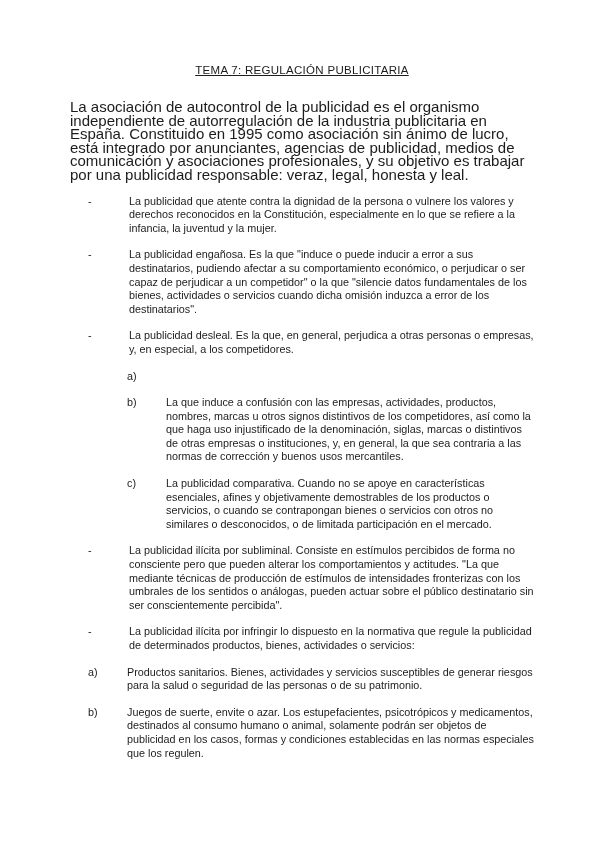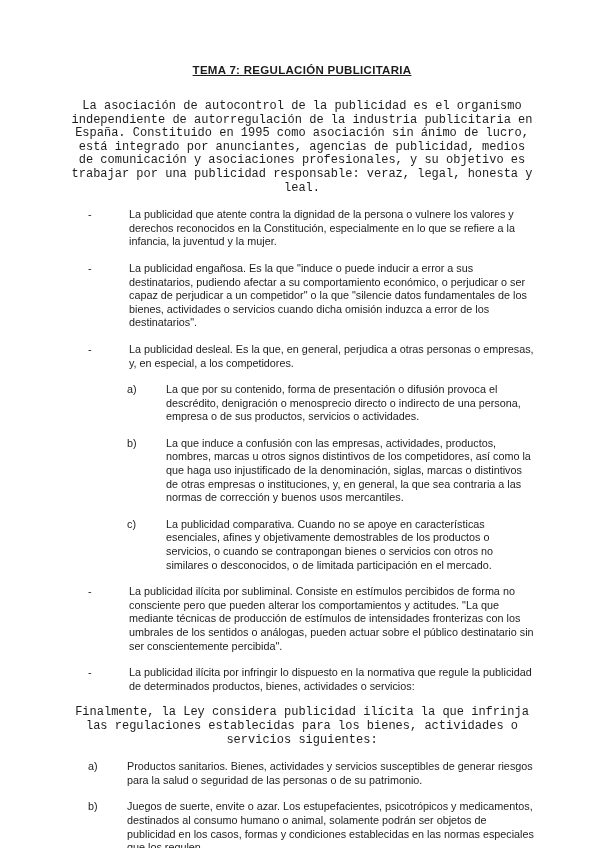--- a/index.html
+++ b/index.html
@@ -12,32 +12,31 @@
     overflow: hidden;
   }
   .page {
     width: 600px;
     height: 848px;
     background: #ffffff;
     padding: 64px 66px 20px 70px;
   }
   .title {
     font-size: 11.5px;
-    font-weight: bold;
+    font-weight: normal;
     text-align: center;
     text-decoration: underline;
     letter-spacing: 0.3px;
     margin-bottom: 24px;
   }
   .para {
-    font-size: 12px;
+    font-size: 15px;
     line-height: 13.6px;
     margin-bottom: 13px;
-    text-align: center;
-    font-family: Liberation Mono, monospace;
+    text-align: left;
   }
   .item {
     display: flex;
     font-size: 10.8px;
     line-height: 13.6px;
     margin-bottom: 13px;
   }
   .item .marker { flex: 0 0 auto; }
   .item .text { flex: 1 1 auto; margin-left: 18px; }
   .dash   { padding-left: 18px; }
@@ -67,21 +66,20 @@
     <span class="text">La publicidad engañosa. Es la que "induce o puede inducir a error a sus destinatarios, pudiendo afectar a su comportamiento económico, o perjudicar o ser capaz de perjudicar a un competidor" o la que "silencie datos fundamentales de los bienes, actividades o servicios cuando dicha omisión induzca a error de los destinatarios".</span>
   </div>
 
   <div class="item dash">
     <span class="marker">-</span>
     <span class="text">La publicidad desleal. Es la que, en general, perjudica a otras personas o empresas, y, en especial, a los competidores.</span>
   </div>
 
   <div class="item letter">
     <span class="marker">a)</span>
-    <span class="text">La que por su contenido, forma de presentación o difusión provoca el descrédito, denigración o menosprecio directo o indirecto de una persona, empresa o de sus productos, servicios o actividades.</span>
   </div>
 
   <div class="item letter">
     <span class="marker">b)</span>
     <span class="text">La que induce a confusión con las empresas, actividades, productos, nombres, marcas u otros signos distintivos de los competidores, así como la que haga uso injustificado de la denominación, siglas, marcas o distintivos de otras empresas o instituciones, y, en general, la que sea contraria a las normas de corrección y buenos usos mercantiles.</span>
   </div>
 
   <div class="item letter">
     <span class="marker">c)</span>
     <span class="text">La publicidad comparativa. Cuando no se apoye en características esenciales, afines y objetivamente demostrables de los productos o servicios, o cuando se contrapongan bienes o servicios con otros no similares o desconocidos, o de limitada participación en el mercado.</span>
@@ -90,21 +88,20 @@
   <div class="item dash">
     <span class="marker">-</span>
     <span class="text">La publicidad ilícita por subliminal. Consiste en estímulos percibidos de forma no consciente pero que pueden alterar los comportamientos y actitudes. "La que mediante técnicas de producción de estímulos de intensidades fronterizas con los umbrales de los sentidos o análogas, pueden actuar sobre el público destinatario sin ser conscientemente percibida".</span>
   </div>
 
   <div class="item dash">
     <span class="marker">-</span>
     <span class="text">La publicidad ilícita por infringir lo dispuesto en la normativa que regule la publicidad de determinados productos, bienes, actividades o servicios:</span>
   </div>
 
-  <p class="para">Finalmente, la Ley considera publicidad ilícita la que infrinja las regulaciones establecidas para los bienes, actividades o servicios siguientes:</p>
 
   <div class="item bletter">
     <span class="marker">a)</span>
     <span class="text">Productos sanitarios. Bienes, actividades y servicios susceptibles de generar riesgos para la salud o seguridad de las personas o de su patrimonio.</span>
   </div>
 
   <div class="item bletter">
     <span class="marker">b)</span>
     <span class="text">Juegos de suerte, envite o azar. Los estupefacientes, psicotrópicos y medicamentos, destinados al consumo humano o animal, solamente podrán ser objetos de publicidad en los casos, formas y condiciones establecidas en las normas especiales que los regulen.</span>
   </div>

